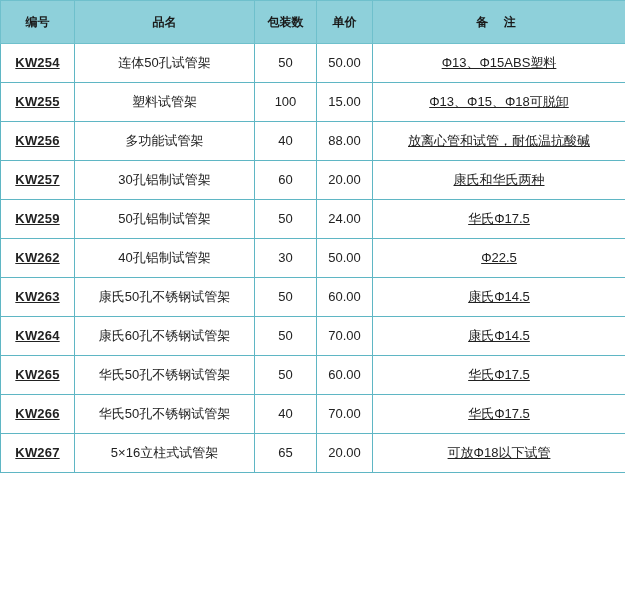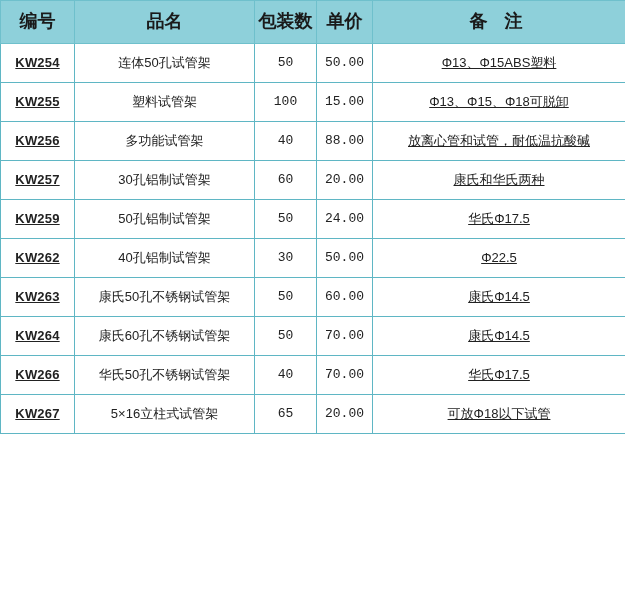--- a/index.html
+++ b/index.html
@@ -33,21 +33,21 @@
     padding: 0;
     height: 38px;
     line-height: 1.2;
     overflow: hidden;
     white-space: nowrap;
   }
   table.product-table thead th {
     background: #8ed0da;
     color: #1a1a1a;
     font-weight: bold;
-    font-size: 18px;
+    font-size: 12px;
     height: 42px;
     border: 1px solid #6fc0cc;
   }
   
   col.c0 { width: 74px; }
   col.c1 { width: 180px; }
   col.c2 { width: 62px; }
   col.c3 { width: 56px; }
   col.c4 { width: 253px; }
 
@@ -56,21 +56,20 @@
     font-size: 13.5px;
     letter-spacing: 0.2px;
     text-decoration: underline;
   }
   td.name {
     font-size: 13px;
     font-weight: normal;
   }
   td.pack, td.price {
     font-size: 13px;
-    font-family: Liberation Mono, monospace;
   }
   td.remark {
     font-size: 13px;
     text-decoration: underline;
   }
   .hdr-spaced {
     letter-spacing: 6px;
   }
 </style>
 </head>
@@ -145,20 +144,27 @@
         <td class="remark">康氏Φ14.5</td>
       </tr>
       <tr>
         <td class="code">KW264</td>
         <td class="name">康氏60孔不锈钢试管架</td>
         <td class="pack">50</td>
         <td class="price">70.00</td>
         <td class="remark">康氏Φ14.5</td>
       </tr>
       <tr>
+        <td class="code">KW265</td>
+        <td class="name">华氏50孔不锈钢试管架</td>
+        <td class="pack">50</td>
+        <td class="price">60.00</td>
+        <td class="remark">华氏Φ17.5</td>
+      </tr>
+      <tr>
         <td class="code">KW266</td>
         <td class="name">华氏50孔不锈钢试管架</td>
         <td class="pack">40</td>
         <td class="price">70.00</td>
         <td class="remark">华氏Φ17.5</td>
       </tr>
       <tr>
         <td class="code">KW267</td>
         <td class="name">5×16立柱式试管架</td>
         <td class="pack">65</td>

